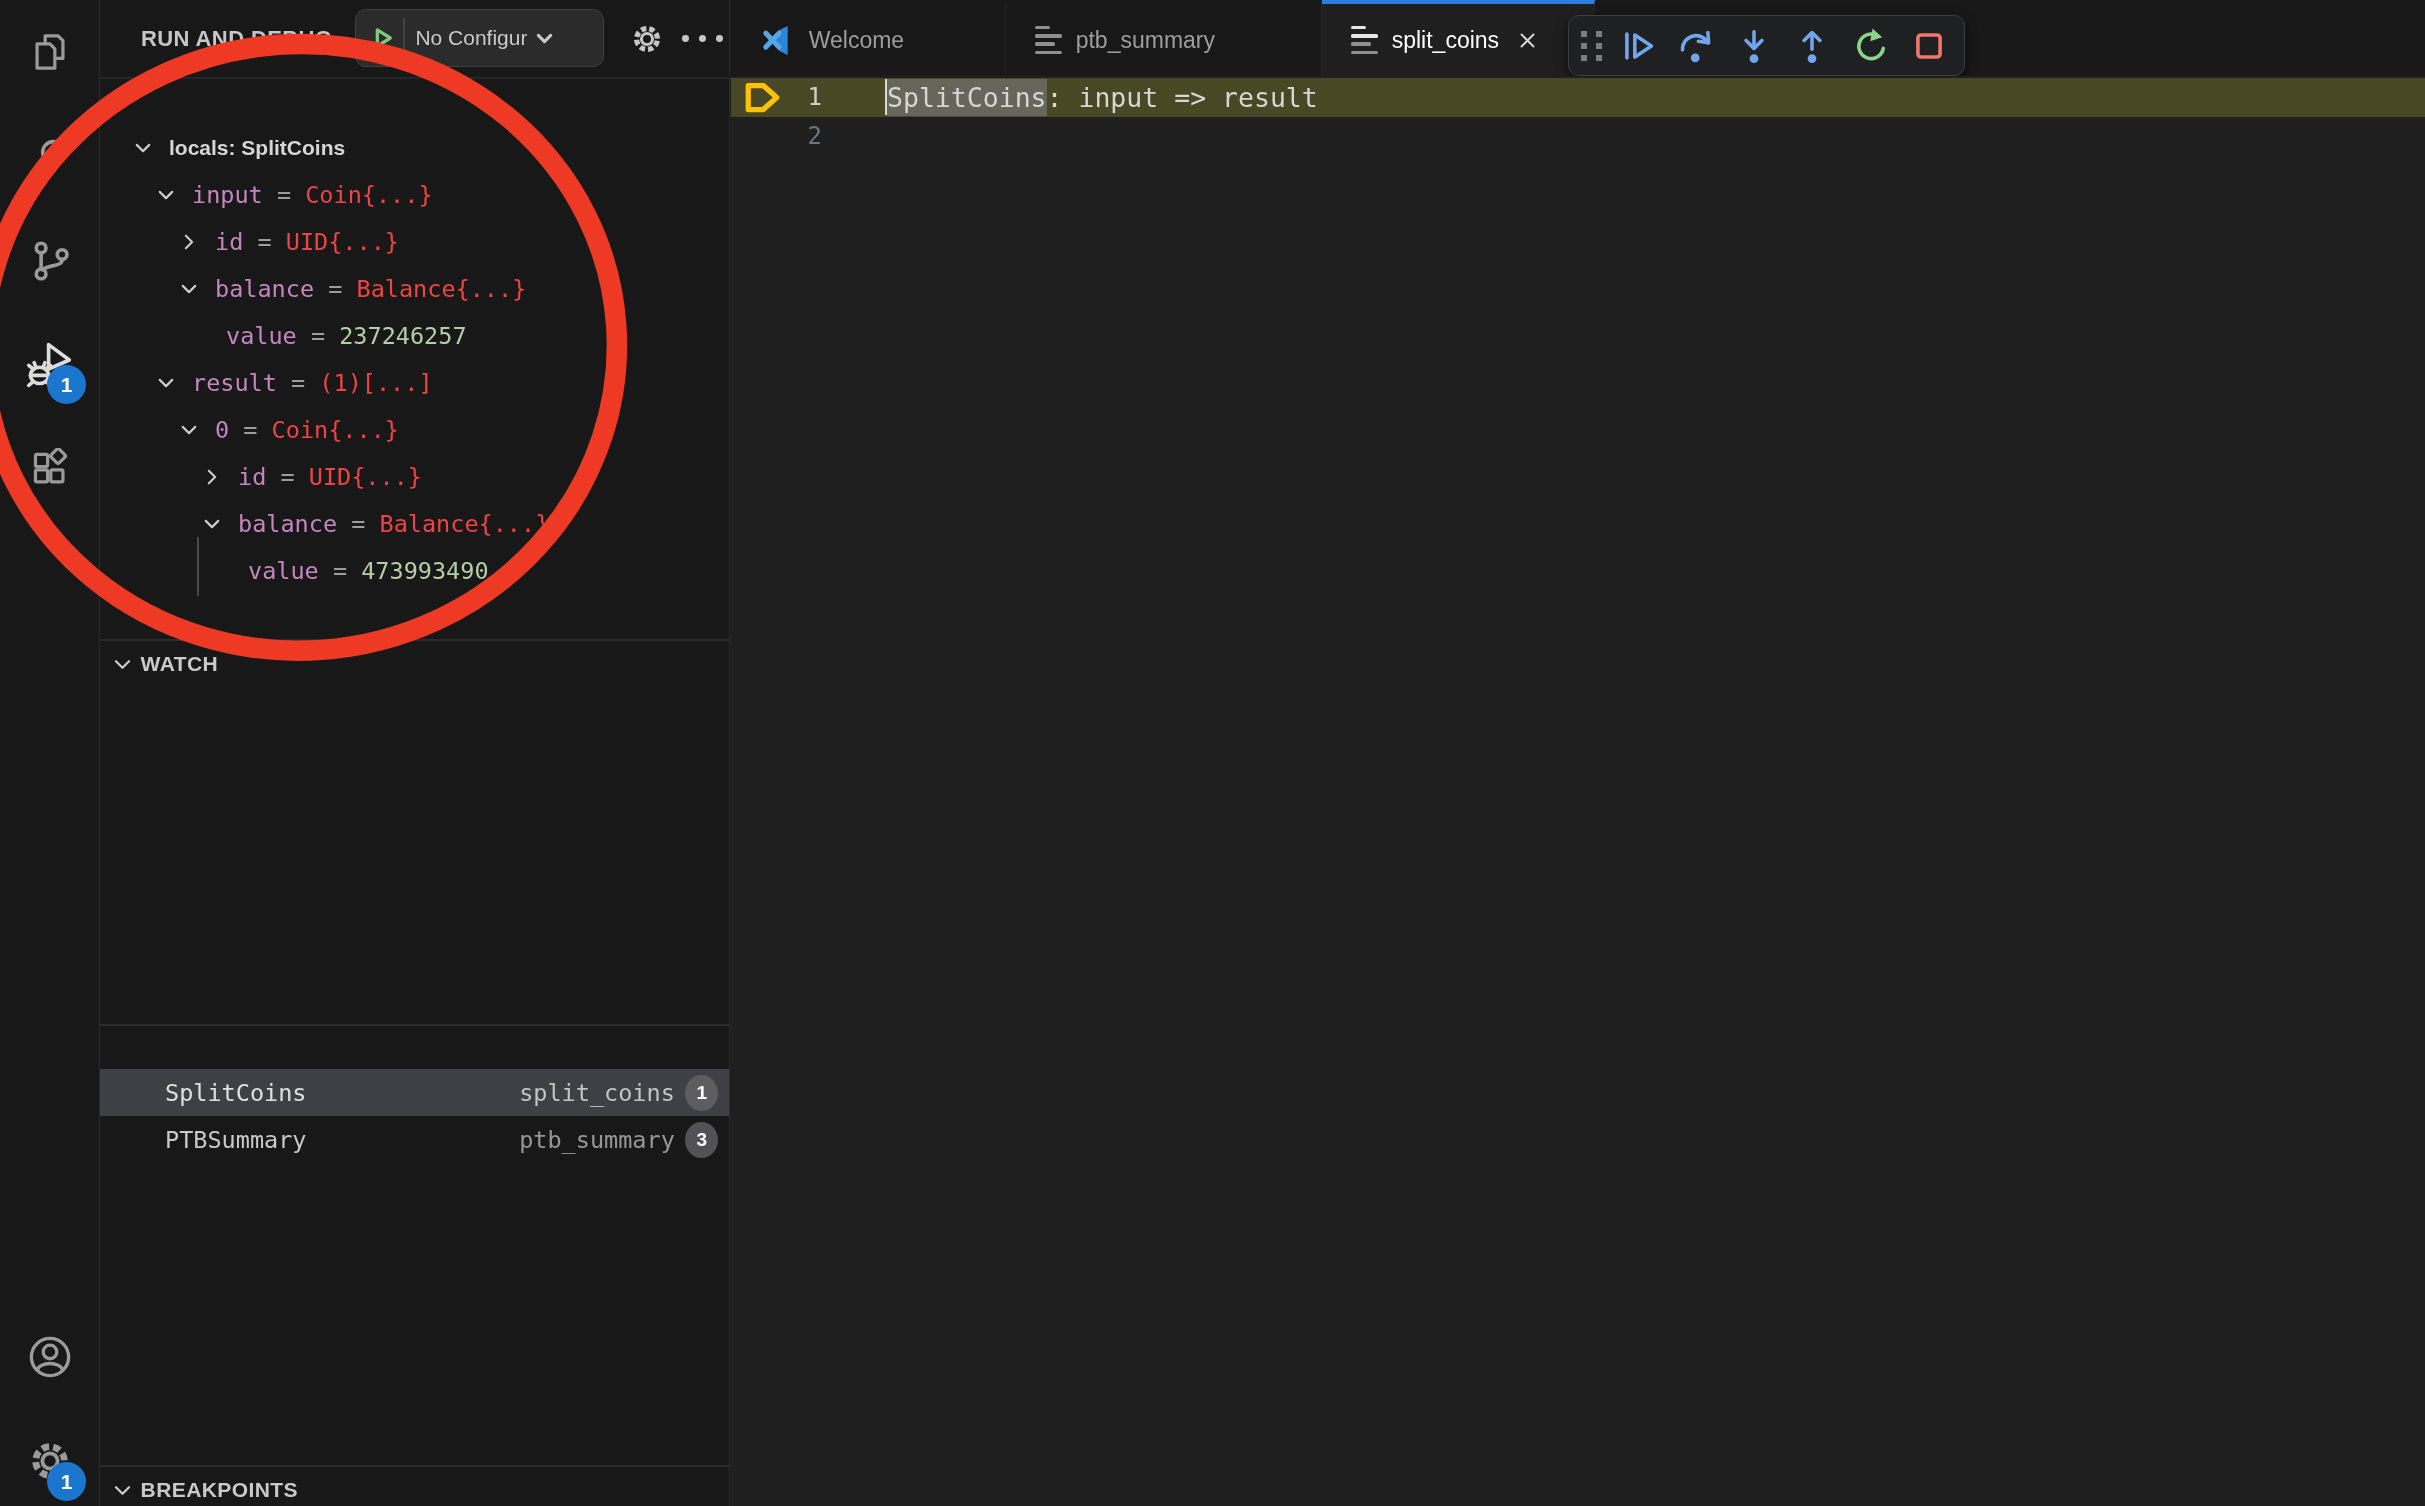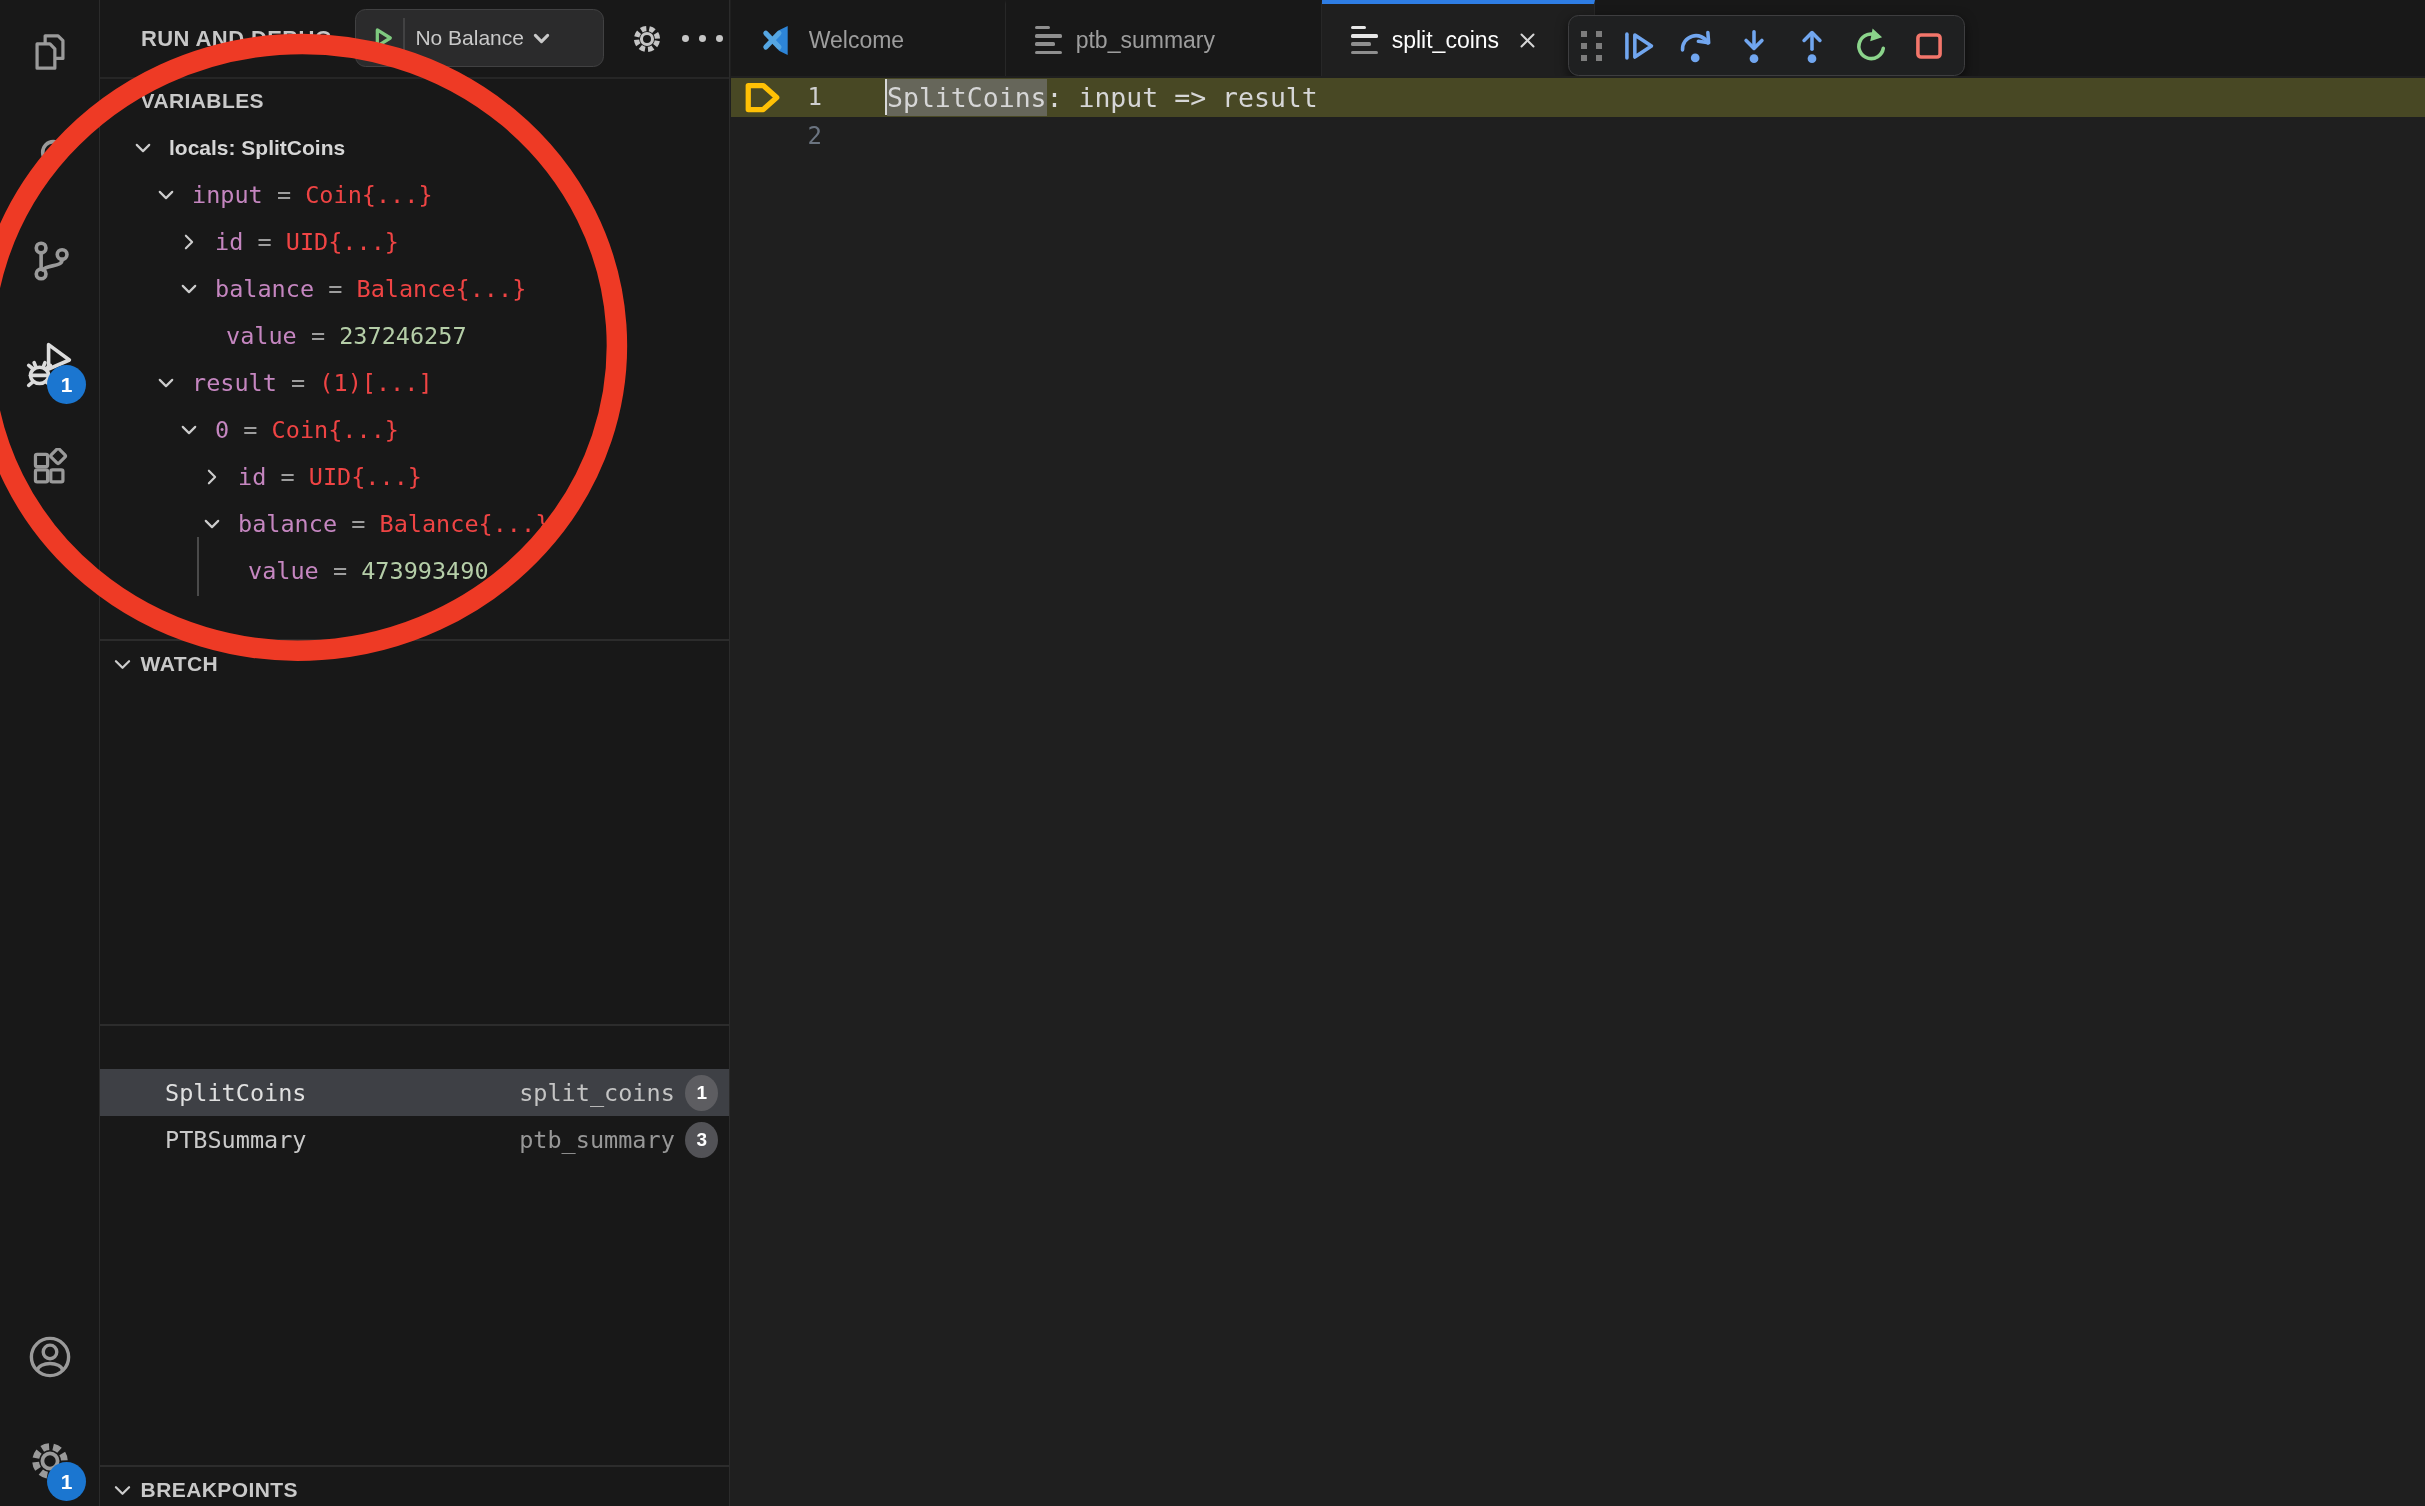--- a/index.html
+++ b/index.html
@@ -178,21 +178,21 @@
 
     <div class="sb-header">
       <span class="sb-title">RUN AND DEBUG</span>
     </div>
 
     <div class="cfg-dropdown">
       <svg width="26" height="26" viewBox="0 0 32 32" style="margin-left:13.7px;">
         <path d="M9 6 L25 16 L9 26 Z" fill="none" stroke="#7ec97f" stroke-width="4" stroke-linejoin="round"></path>
       </svg>
       <span class="cfg-sep"></span>
-      <span class="cfg-label">No Balance</span>
+      <span class="cfg-label">No Configur</span>
       <svg width="23" height="23" viewBox="0 0 30 30" style="margin-left:6px;">
         <path d="M7 11 l8 8 8 -8" fill="none" stroke="#c9c9c9" stroke-width="4" stroke-linecap="round" stroke-linejoin="round"></path>
       </svg>
     </div>
     <div class="hdr-icon" style="left:520px;">
       <svg width="32" height="32" viewBox="0 0 52 52">
         <g fill="none" stroke="#c5c5c5">
           <circle cx="26" cy="26" r="9" stroke-width="5"></circle>
           <circle cx="26" cy="26" r="17" stroke-width="8.5" stroke-dasharray="8.5 4.9" transform="rotate(10 26 26)"></circle>
         </g>
@@ -200,26 +200,20 @@
     </div>
     <div class="hdr-icon" style="left:576px;">
       <span class="dots3">
           <i></i>
           <i></i>
           <i></i>
         </span>
     </div>
 
     <div class="hdivider" style="top:77px;background:#262626;"></div>
-    <div class="section-header" style="top:79px;">
-      <svg class="chev" width="21" height="21" viewBox="0 0 16 16">
-        <path d="M3 5.5 l5 5 5 -5" fill="none" stroke="#cccccc" stroke-width="1.7" stroke-linecap="round" stroke-linejoin="round"></path>
-      </svg>
-      <span class="section-title">VARIABLES</span>
-    </div>
 
     <div class="vrow" style="top:124px;padding-left:33px;">
       <span class="chevbox">
           <svg width="20" height="20" viewBox="0 0 16 16">
         <path d="M3 5.5 l5 5 5 -5" fill="none" stroke="#cccccc" stroke-width="1.7" stroke-linecap="round" stroke-linejoin="round"></path>
           </svg>
         </span>
       <span class="scope-label">locals: SplitCoins</span>
     </div>
 

